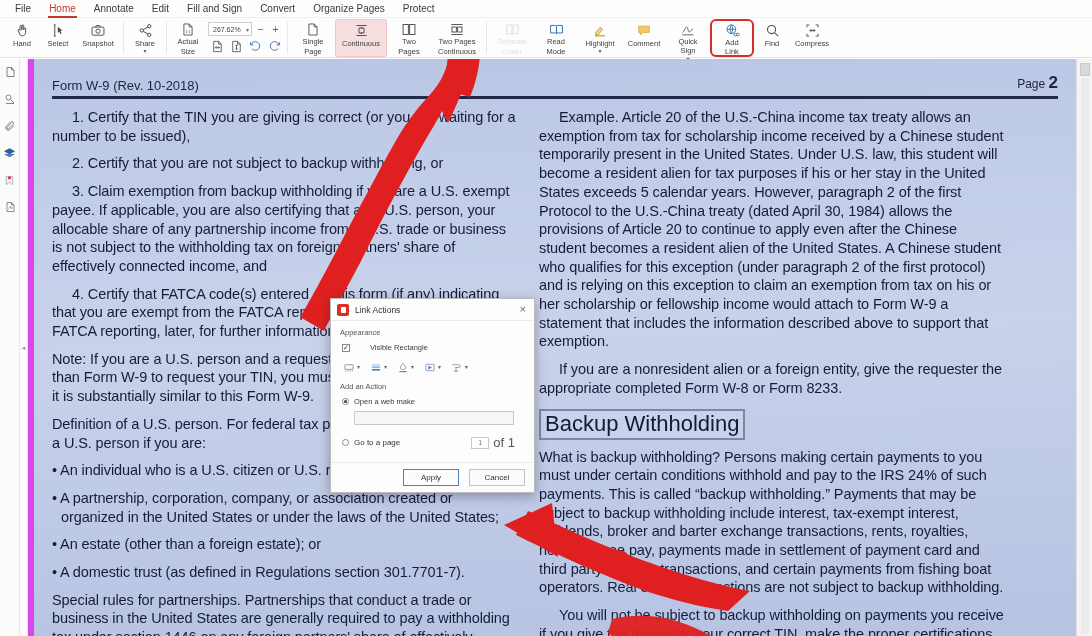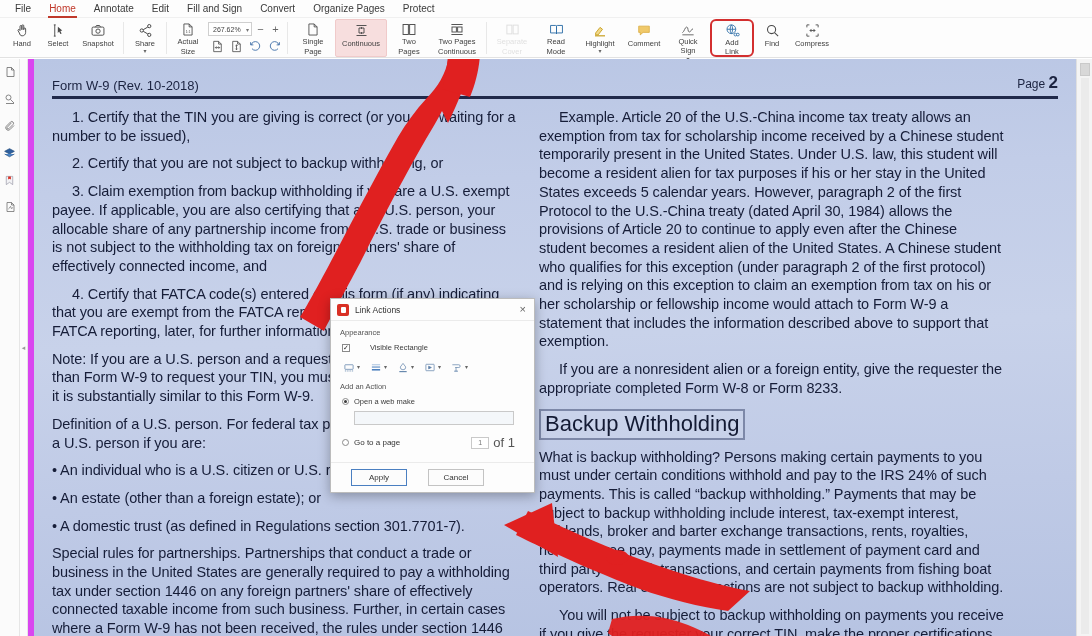--- a/index.html
+++ b/index.html
@@ -194,22 +194,22 @@
   .pagerow .sp { flex:1; }
   .pagenum {
     width:18px; height:12px; border:1px solid #c9c9c9; background:#fff;
     font-size:7px; color:#777; display:flex; align-items:center;
     justify-content:center; margin-right:4px;
   }
   .pageof { font-size:13px; color:#555; margin-right:2px; }
 
   .dlg-footer {
     height:30px; border-top:1px solid #ebebeb;
-    display:flex; align-items:center; 
-    gap:21px; padding-right:9px;padding-left:20px;
+    display:flex; align-items:center; justify-content:flex-end;
+    gap:10px; padding-right:9px;padding-left:20px;
   }
   .dbtn {
     width:56px; height:17px; font-size:8px; color:#333;
     border:1px solid #c3c3c3; background:#fcfcfc;
     display:flex; align-items:center; justify-content:center;
   }
   .dbtn.primary { border:1px solid #4a7fc1; }
 </style>
 </head>
 <body>
@@ -521,20 +521,21 @@
         <div class="cols">
 
           <div class="col">
             <p class="ind">1. Certify that the TIN you are giving is correct (or you are waiting for a number to be issued),</p>
             <p class="ind">2. Certify that you are not subject to backup withholding, or</p>
             <p class="ind">3. Claim exemption from backup withholding if you are a U.S. exempt payee. If applicable, you are also certifying that as a U.S. person, your allocable share of any partnership income from a U.S. trade or business is not subject to the withholding tax on foreign partners' share of effectively connected income, and</p>
             <p class="ind">4. Certify that FATCA code(s) entered on this form (if any) indicating that you are exempt from the FATCA reporting, is correct. See What is FATCA reporting, later, for further information.</p>
             <p>Note: If you are a U.S. person and a requester gives you a form other than Form W-9 to request your TIN, you must use the requester's form if it is substantially similar to this Form W-9.</p>
             <p>Definition of a U.S. person. For federal tax purposes, you are considered a U.S. person if you are:</p>
             <p class="bullet">• An individual who is a U.S. citizen or U.S. resident alien;</p>
+            <p class="bullet">• A partnership, corporation, company, or association created or organized in the United States or under the laws of the United States;</p>
             <p class="bullet">• An estate (other than a foreign estate); or</p>
             <p class="bullet">• A domestic trust (as defined in Regulations section 301.7701-7).</p>
             <p>Special rules for partnerships. Partnerships that conduct a trade or business in the United States are generally required to pay a withholding tax under section 1446 on any foreign partners' share of effectively connected taxable income from such business. Further, in certain cases where a Form W-9 has not been received, the rules under section 1446 require a partnership to presume that a partner is a foreign person, and</p>
           </div>
 
           <div class="col">
             <p class="ind">Example. Article 20 of the U.S.-China income tax treaty allows an exemption from tax for scholarship income received by a Chinese student temporarily present in the United States. Under U.S. law, this student will become a resident alien for tax purposes if his or her stay in the United States exceeds 5 calendar years. However, paragraph 2 of the first Protocol to the U.S.-China treaty (dated April 30, 1984) allows the provisions of Article 20 to continue to apply even after the Chinese student becomes a resident alien of the United States. A Chinese student who qualifies for this exception (under paragraph 2 of the first protocol) and is relying on this exception to claim an exemption from tax on his or her scholarship or fellowship income would attach to Form W-9 a statement that includes the information described above to support that exemption.</p>
             <p class="ind">If you are a nonresident alien or a foreign entity, give the requester the appropriate completed Form W-8 or Form 8233.</p>
             <div class="sechead">Backup Withholding</div>
             <p>What is backup withholding? Persons making certain payments to you must under certain conditions withhold and pay to the IRS 24% of such payments. This is called “backup withholding.”  Payments that may be subject to backup withholding include interest, tax-exempt interest, dividends, broker and barter exchange transactions, rents, royalties, nonemployee pay, payments made in settlement of payment card and third party network transactions, and certain payments from fishing boat operators. Real estate transactions are not subject to backup withholding.</p>

